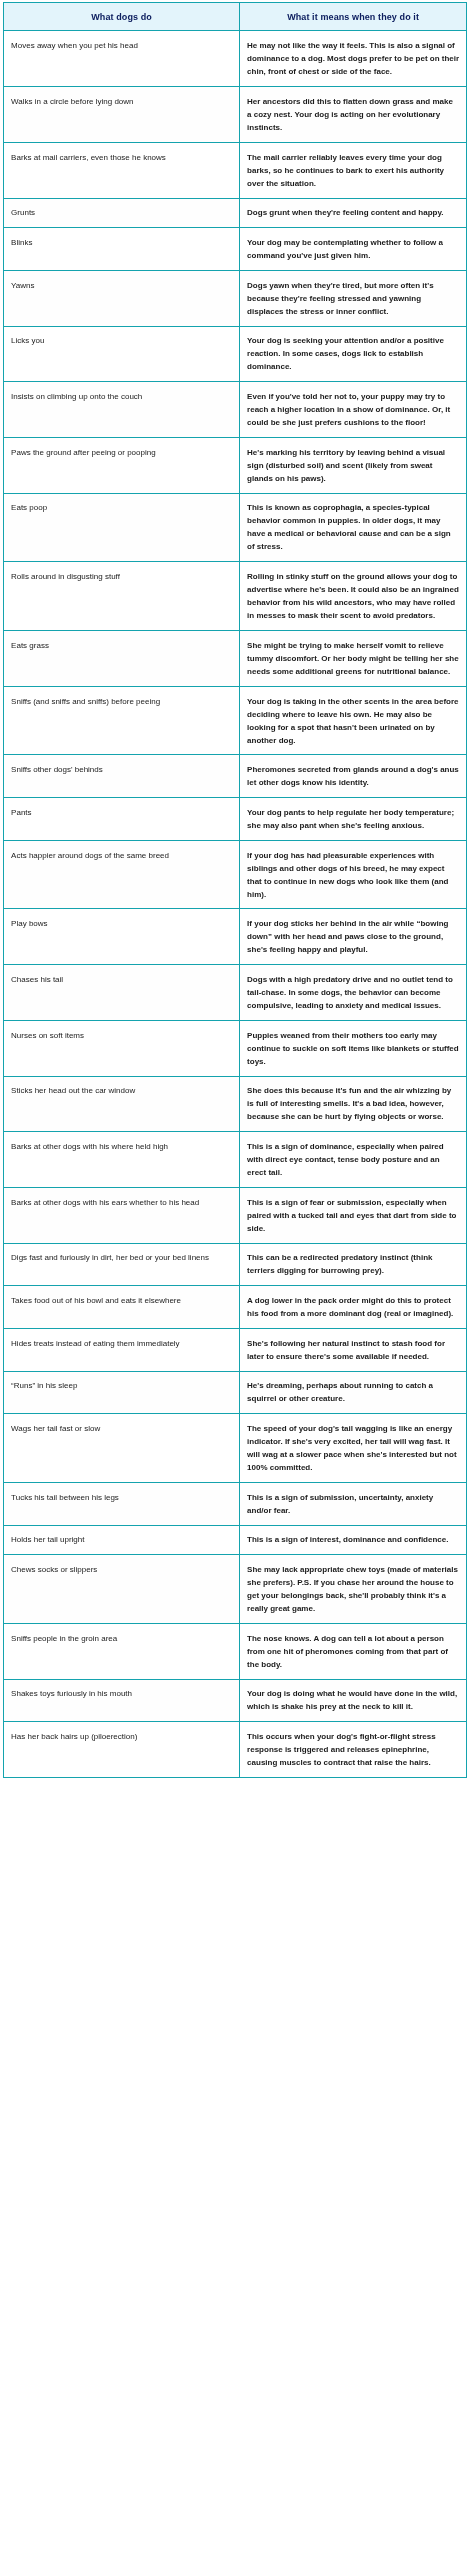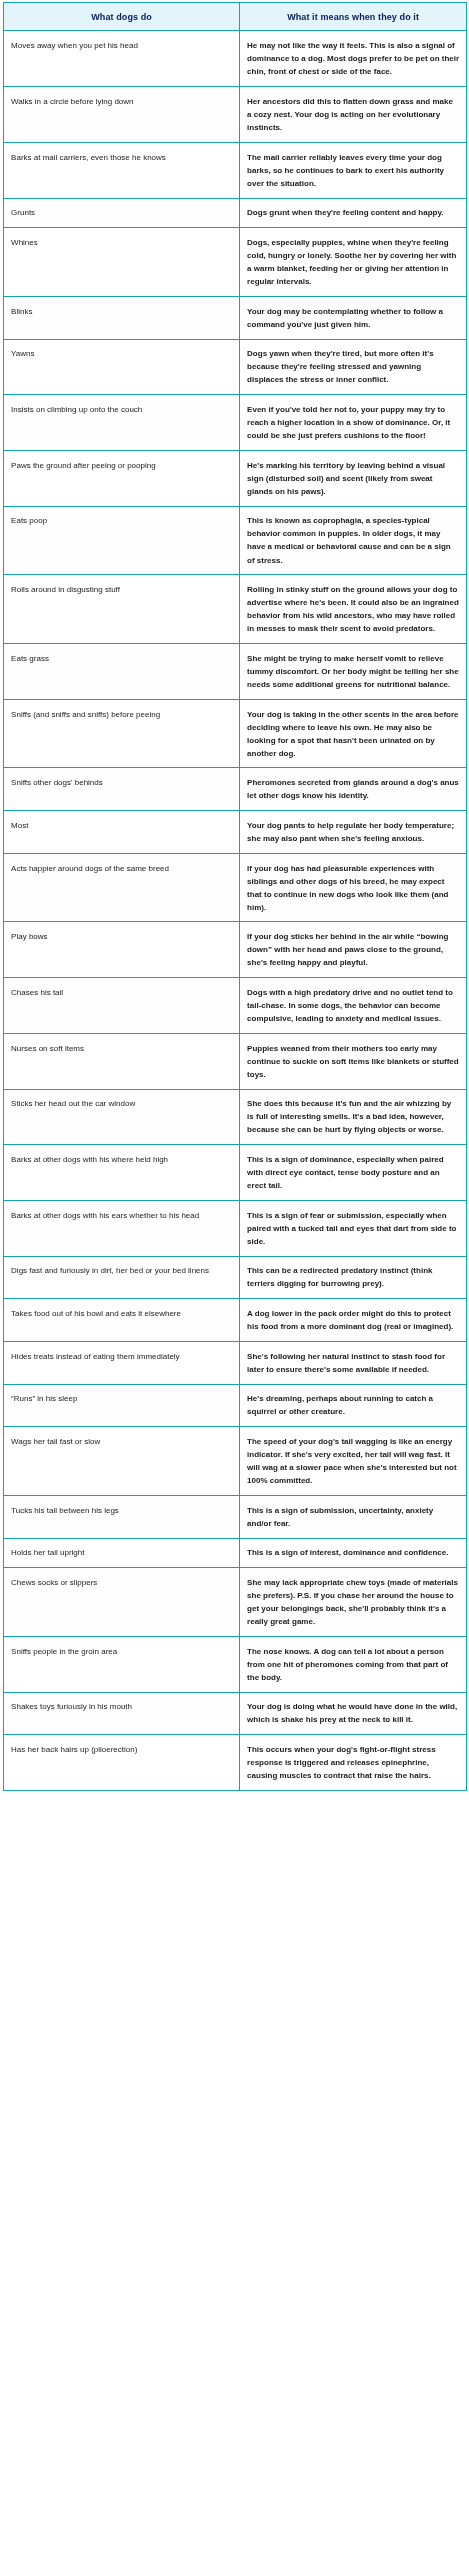--- a/index.html
+++ b/index.html
@@ -82,32 +82,32 @@
         </tr>
         <tr>
           <td class="behavior-cell">Barks at mail carriers, even those he knows</td>
           <td class="meaning-cell">The mail carrier reliably leaves every time your dog barks, so he continues to bark to exert his authority over the situation.</td>
         </tr>
         <tr>
           <td class="behavior-cell">Grunts</td>
           <td class="meaning-cell">Dogs grunt when they're feeling content and happy.</td>
         </tr>
         <tr>
-          <td class="behavior-cell">Whines</td>
-          <td class="meaning-cell">Dogs, especially puppies, whine when they're feeling cold, hungry or lonely. Soothe her by covering her with a warm blanket, feeding her or giving her attention in regular intervals.</td>
-        </tr>
-        <tr>
           <td class="behavior-cell">Blinks</td>
           <td class="meaning-cell">Your dog may be contemplating whether to follow a command you've just given him.</td>
         </tr>
         <tr>
           <td class="behavior-cell">Yawns</td>
           <td class="meaning-cell">Dogs yawn when they're tired, but more often it's because they're feeling stressed and yawning displaces the stress or inner conflict.</td>
         </tr>
         <tr>
+          <td class="behavior-cell">Licks you</td>
+          <td class="meaning-cell">Your dog is seeking your attention and/or a positive reaction. In some cases, dogs lick to establish dominance.</td>
+        </tr>
+        <tr>
           <td class="behavior-cell">Insists on climbing up onto the couch</td>
           <td class="meaning-cell">Even if you've told her not to, your puppy may try to reach a higher location in a show of dominance. Or, it could be she just prefers cushions to the floor!</td>
         </tr>
         <tr>
           <td class="behavior-cell">Paws the ground after peeing or pooping</td>
           <td class="meaning-cell">He's marking his territory by leaving behind a visual sign (disturbed soil) and scent (likely from sweat glands on his paws).</td>
         </tr>
         <tr>
           <td class="behavior-cell">Eats poop</td>
           <td class="meaning-cell">This is known as coprophagia, a species-typical behavior common in puppies. In older dogs, it may have a medical or behavioral cause and can be a sign of stress.</td>
@@ -122,21 +122,21 @@
         </tr>
         <tr>
           <td class="behavior-cell">Sniffs (and sniffs and sniffs) before peeing</td>
           <td class="meaning-cell">Your dog is taking in the other scents in the area before deciding where to leave his own. He may also be looking for a spot that hasn't been urinated on by another dog.</td>
         </tr>
         <tr>
           <td class="behavior-cell">Sniffs other dogs' behinds</td>
           <td class="meaning-cell">Pheromones secreted from glands around a dog's anus let other dogs know his identity.</td>
         </tr>
         <tr>
-          <td class="behavior-cell">Most</td>
+          <td class="behavior-cell">Pants</td>
           <td class="meaning-cell">Your dog pants to help regulate her body temperature; she may also pant when she's feeling anxious.</td>
         </tr>
         <tr>
           <td class="behavior-cell">Acts happier around dogs of the same breed</td>
           <td class="meaning-cell">If your dog has had pleasurable experiences with siblings and other dogs of his breed, he may expect that to continue in new dogs who look like them (and him).</td>
         </tr>
         <tr>
           <td class="behavior-cell">Play bows</td>
           <td class="meaning-cell">If your dog sticks her behind in the air while “bowing down” with her head and paws close to the ground, she's feeling happy and playful.</td>
         </tr>

